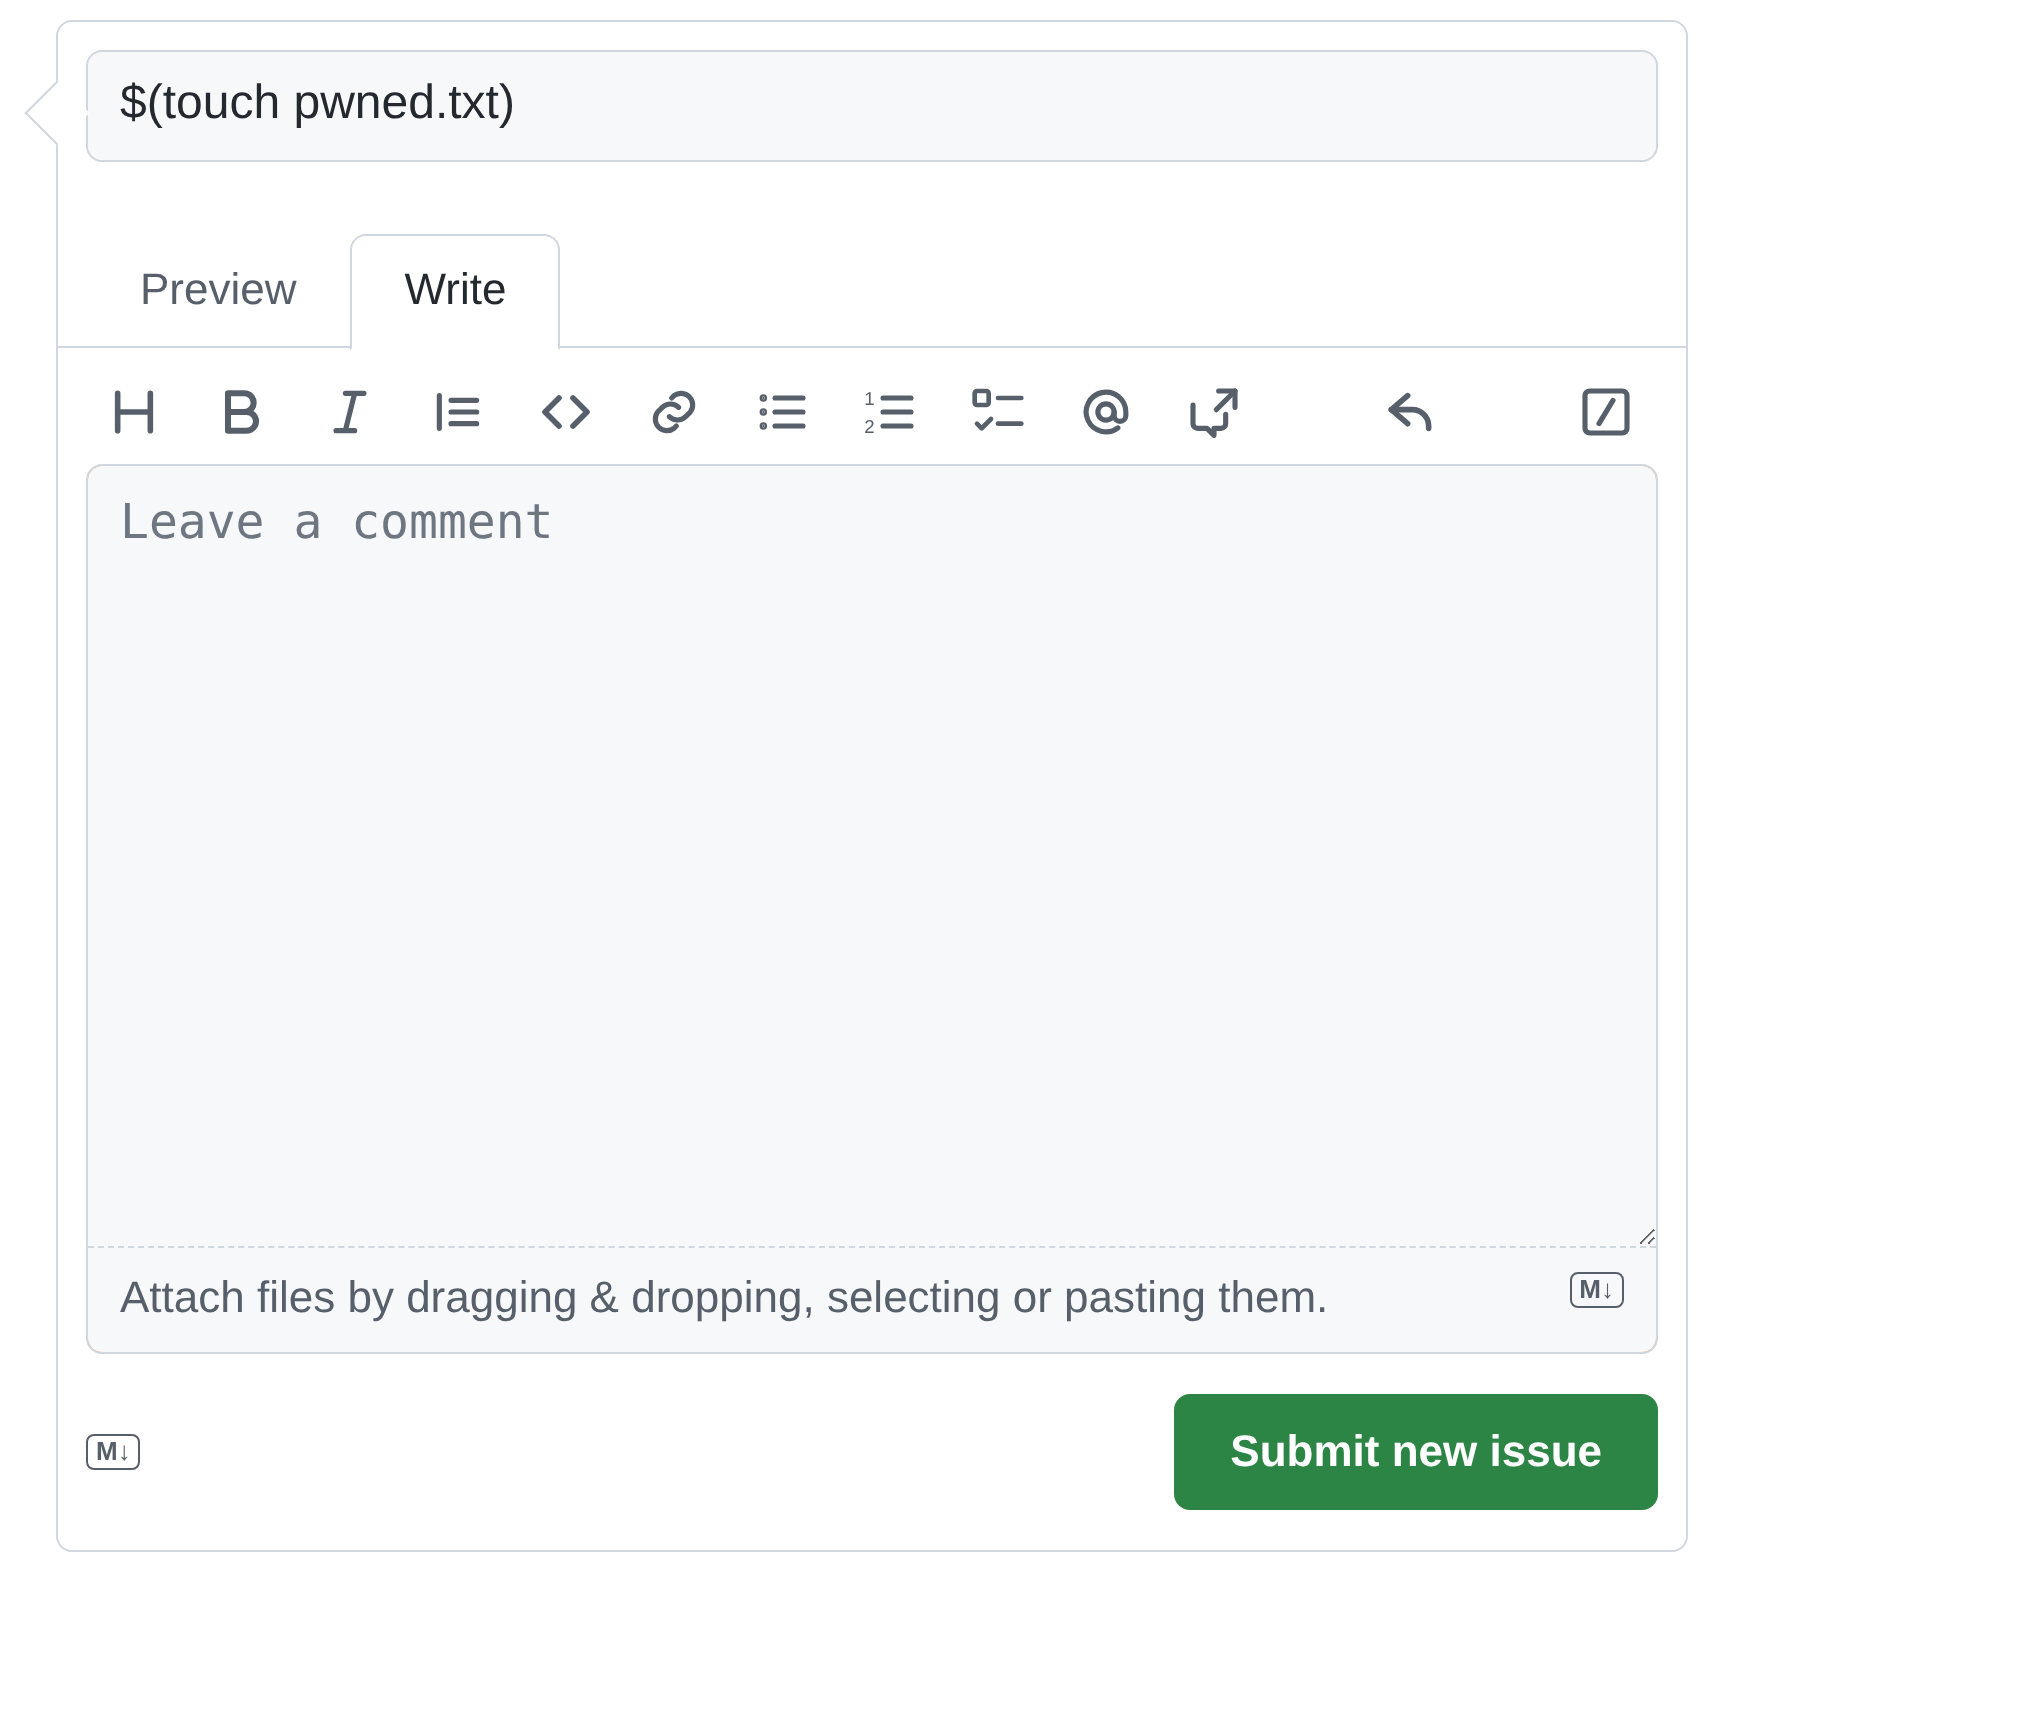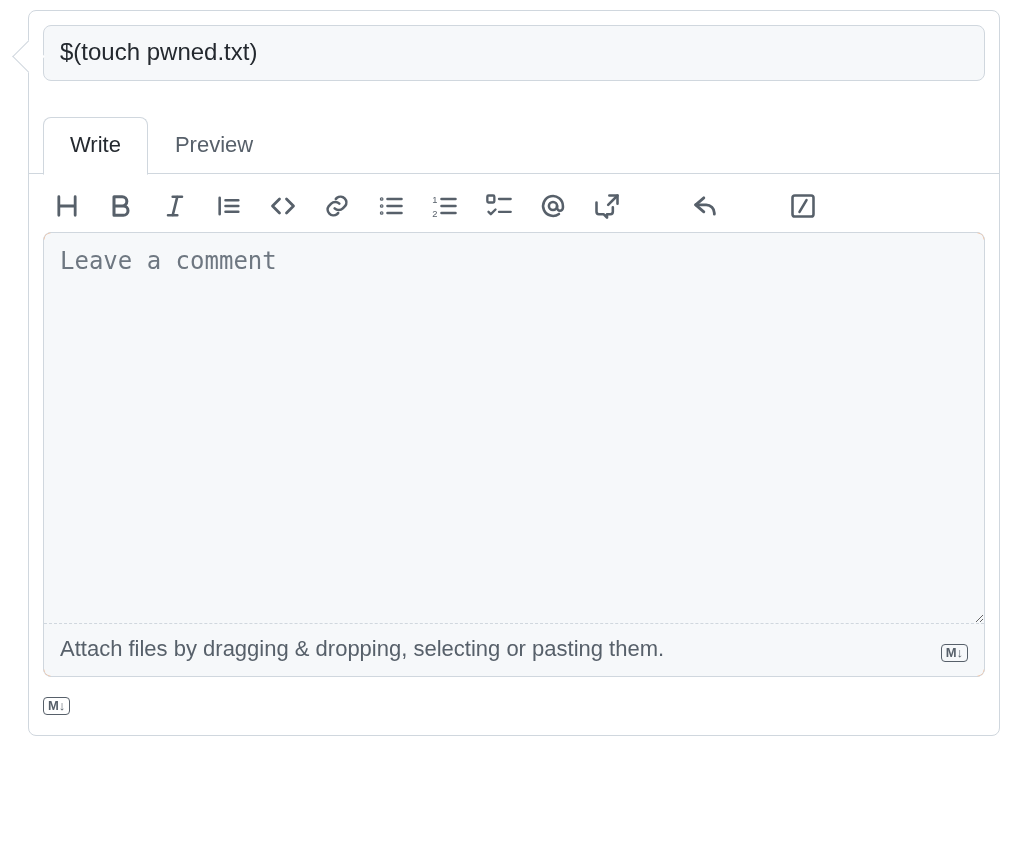--- a/index.html
+++ b/index.html
@@ -6,21 +6,21 @@
   body {
     margin: 0;
     padding: 10px 10px 10px 28px;
     font-family: -apple-system, BlinkMacSystemFont, "Segoe UI", Helvetica, Arial, sans-serif;
     color: #24292f;
     background: #ffffff;
     width: 1010px;
     height: 866px;
   }
   .panel {
-    width: 972px;
+    width: 816px;
     border: 1px solid #d0d7de;
     border-radius: 8px;
     background: #ffffff;
     position: relative;
     padding: 14px 14px 20px 14px;
   }
   
   .panel::before {
     content: "";
     position: absolute;
@@ -103,21 +103,21 @@
     resize: vertical;
     outline: none;
     display:block;
   }
   .comment-area::placeholder { color: #6e7781; }
   .attach-row {
     border-top: 1px dashed #d0d7de;
     padding: 12px 16px 14px 16px;
     display: flex;
     justify-content: space-between;
-    align-items: flex-end;
+    align-items: flex-start;
     font-size: 22px;
     color: #57606a;
     background:#f6f8fa;
   }
   .md-badge {
     border: 1.5px solid #57606a;
     border-radius: 4px;
     font-size: 13px;
     font-weight: 700;
     padding: 0 4px;
@@ -152,22 +152,22 @@
   }
 </style>
 </head>
 <body>
 
 <div class="panel">
 
   <input class="title-input" type="text" value="$(touch pwned.txt)" style="">
 
   <div class="tabs">
+    <div class="tab">Preview</div>
     <div class="tab active">Write</div>
-    <div class="tab">Preview</div>
   </div>
 
   <div class="toolbar">
     <span class="tool-btn">
       <svg viewBox="0 0 24 24" stroke="#57606a" stroke-width="2.4" fill="none" stroke-linecap="round">
           <path d="M5 4v16M19 4v16M5 12h14"></path>
         </svg>
     </span>
     <span class="tool-btn">
       <svg viewBox="0 0 24 24" stroke="#57606a" stroke-width="2.6" fill="none" stroke-linecap="round" stroke-linejoin="round">
@@ -252,15 +252,16 @@
     <div class="attach-row">
       <span>Attach files by dragging &amp; dropping, selecting or pasting them.</span>
       <span class="md-badge">M↓</span>
     </div>
   </div>
 
   <div class="footer">
     <div class="footer-left">
       <span class="md-badge">M↓</span>
     </div>
+    <button class="submit-btn">Submit new issue</button>
   </div>
 
 </div>
 
 </body></html>

